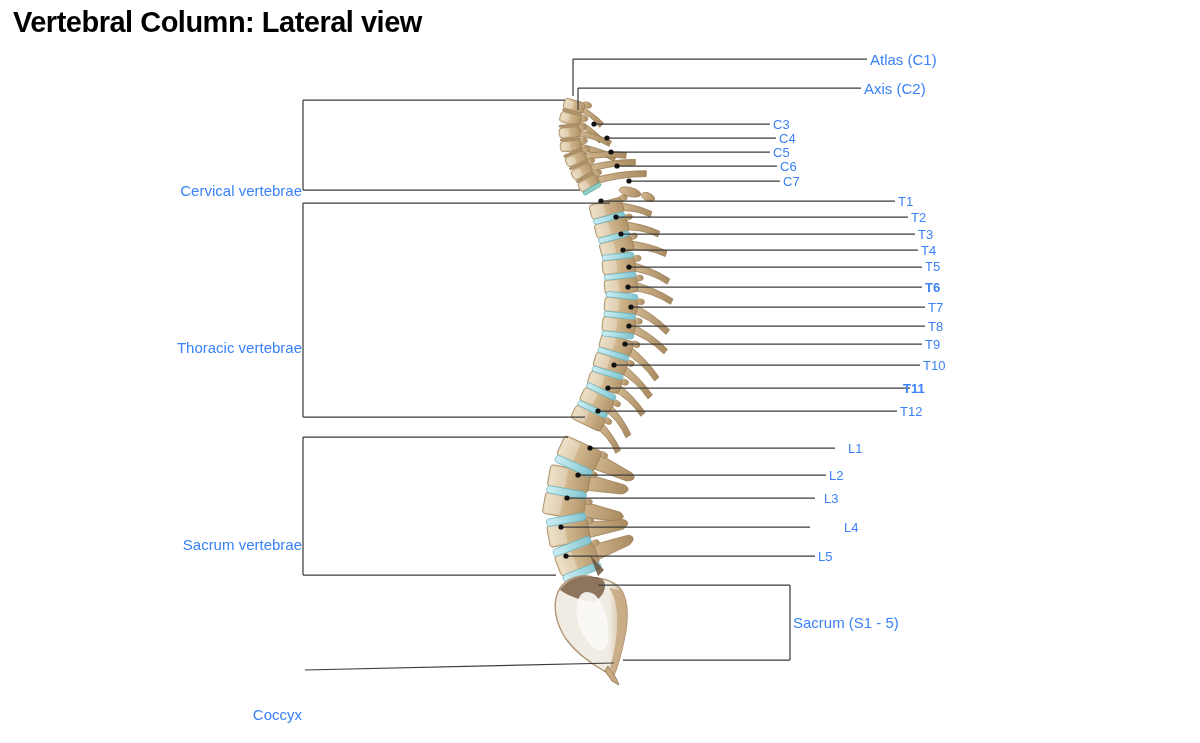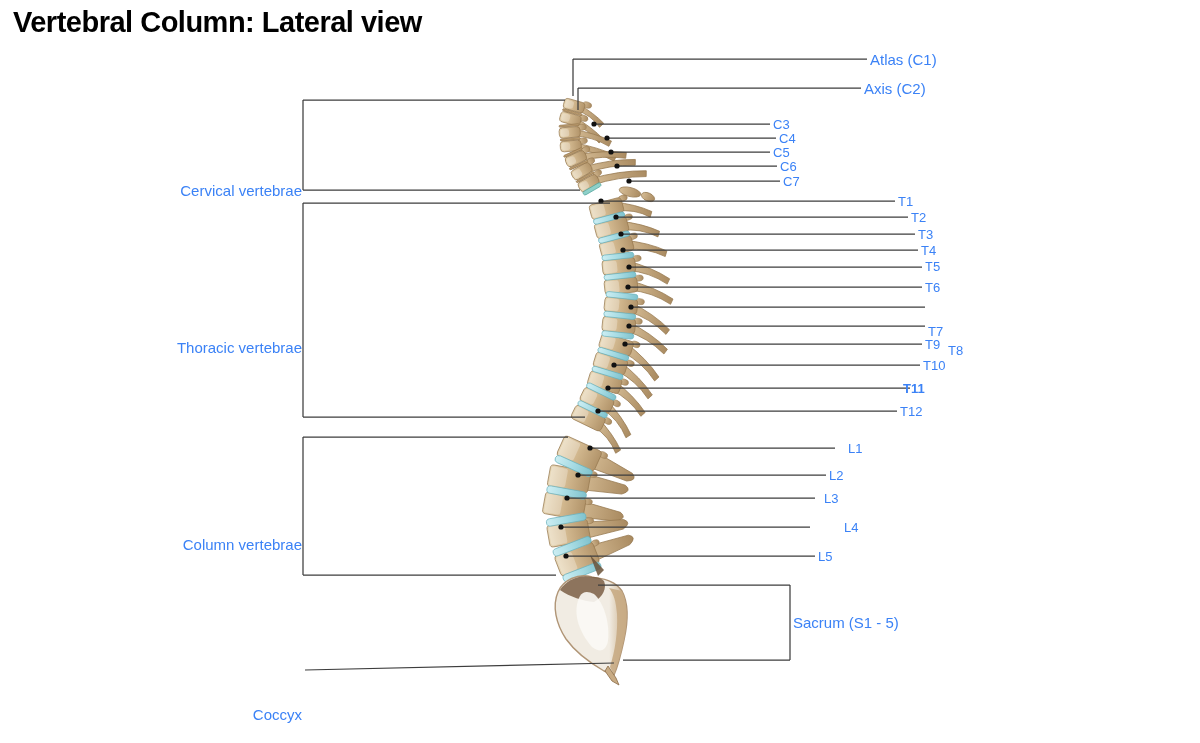--- a/index.html
+++ b/index.html
@@ -341,31 +341,31 @@
       <div class="lbl lbl-sm" style="left: 773px; top: 124px;">C3</div>
       <div class="lbl lbl-sm" style="left: 779px; top: 138px;">C4</div>
       <div class="lbl lbl-sm" style="left: 773px; top: 152px;">C5</div>
       <div class="lbl lbl-sm" style="left: 780px; top: 166px;">C6</div>
       <div class="lbl lbl-sm" style="left: 783px; top: 181px;">C7</div>
       <div class="lbl lbl-sm" style="left: 898px; top: 201px;">T1</div>
       <div class="lbl lbl-sm" style="left: 911px; top: 217px;">T2</div>
       <div class="lbl lbl-sm" style="left: 918px; top: 234px;">T3</div>
       <div class="lbl lbl-sm" style="left: 921px; top: 250px;">T4</div>
       <div class="lbl lbl-sm" style="left: 925px; top: 267px; font-family: Liberation Mono, monospace;">T5</div>
-      <div class="lbl lbl-sm" style="left: 925px; top: 287px;">T6</div>
-      <div class="lbl lbl-sm" style="left: 928px; top: 307px; margin-top: 24px;">T7</div>
-      <div class="lbl lbl-sm" style="left: 948px; top: 326px; margin-top: 24px;">T8</div>
+      <div class="lbl lbl-sm" style="left: 925px; top: 287px; font-weight: bold;">T6</div>
+      <div class="lbl lbl-sm" style="left: 928px; top: 307px;">T7</div>
+      <div class="lbl lbl-sm" style="left: 928px; top: 326px;">T8</div>
       <div class="lbl lbl-sm" style="left: 925px; top: 344px;">T9</div>
       <div class="lbl lbl-sm" style="left: 923px; top: 365px;">T10</div>
       <div class="lbl lbl-sm" style="left: 903px; top: 388px; font-weight: bold;">T11</div>
       <div class="lbl lbl-sm" style="left: 900px; top: 411px;">T12</div>
       <div class="lbl lbl-sm" style="left: 838px; top: 448px; padding-left: 10px;">L1</div>
       <div class="lbl lbl-sm" style="left: 829px; top: 475px;">L2</div>
       <div class="lbl lbl-sm" style="left: 818px; top: 498px; padding-left: 6px;">L3</div>
       <div class="lbl lbl-sm" style="left: 813px; top: 527px; padding-left: 31px;">L4</div>
       <div class="lbl lbl-sm" style="left: 818px; top: 556px;">L5</div>
       <div class="lbl lbl-lg" style="left: 793px; top: 622px;">Sacrum (S1 - 5)</div>
       <div class="lbl lbl-lg lbl-right" style="right: 898px; top: 670px;">Coccyx</div>
       <div class="lbl lbl-lg lbl-right" style="right: 898px; top: 146px;">Cervical vertebrae</div>
       <div class="lbl lbl-lg lbl-right" style="right: 898px; top: 303px;">Thoracic vertebrae</div>
-      <div class="lbl lbl-lg lbl-right" style="right: 898px; top: 500px;">Column vertebrae</div>
+      <div class="lbl lbl-lg lbl-right" style="right: 898px; top: 500px;">Sacrum vertebrae</div>
     </div>
 </div>
 
 </body></html>

